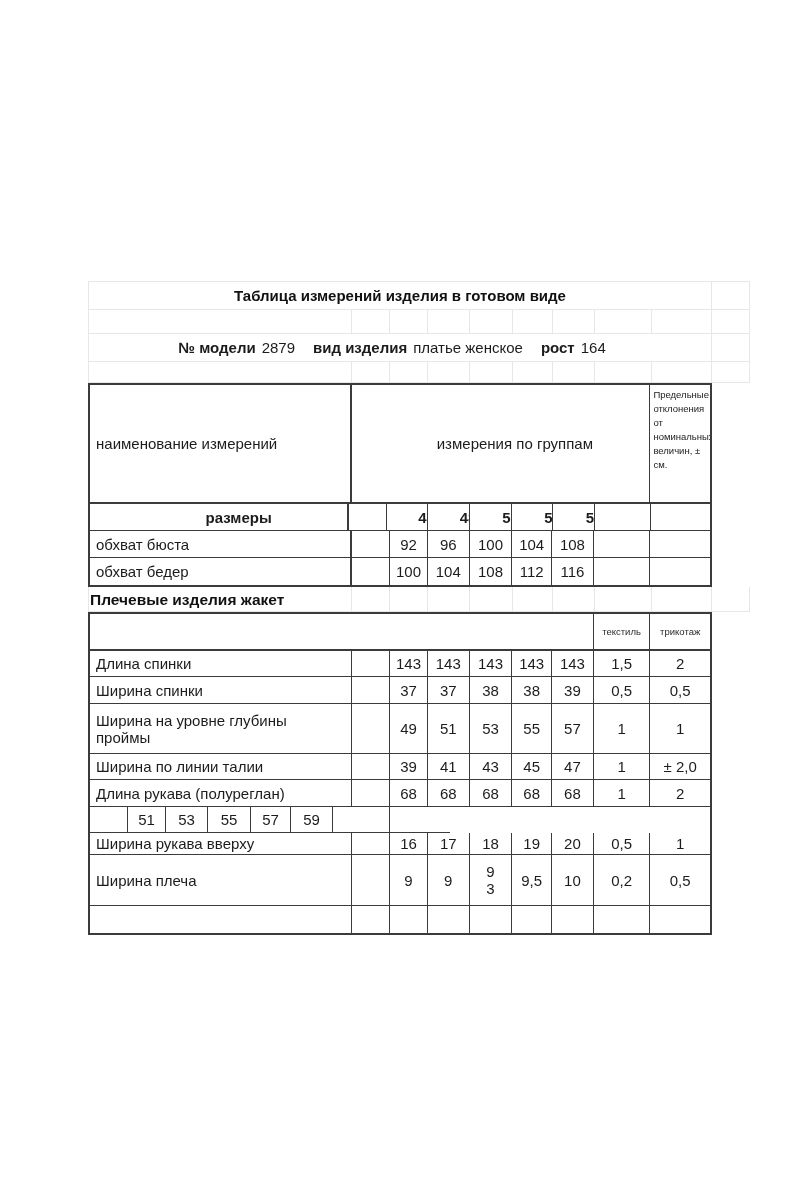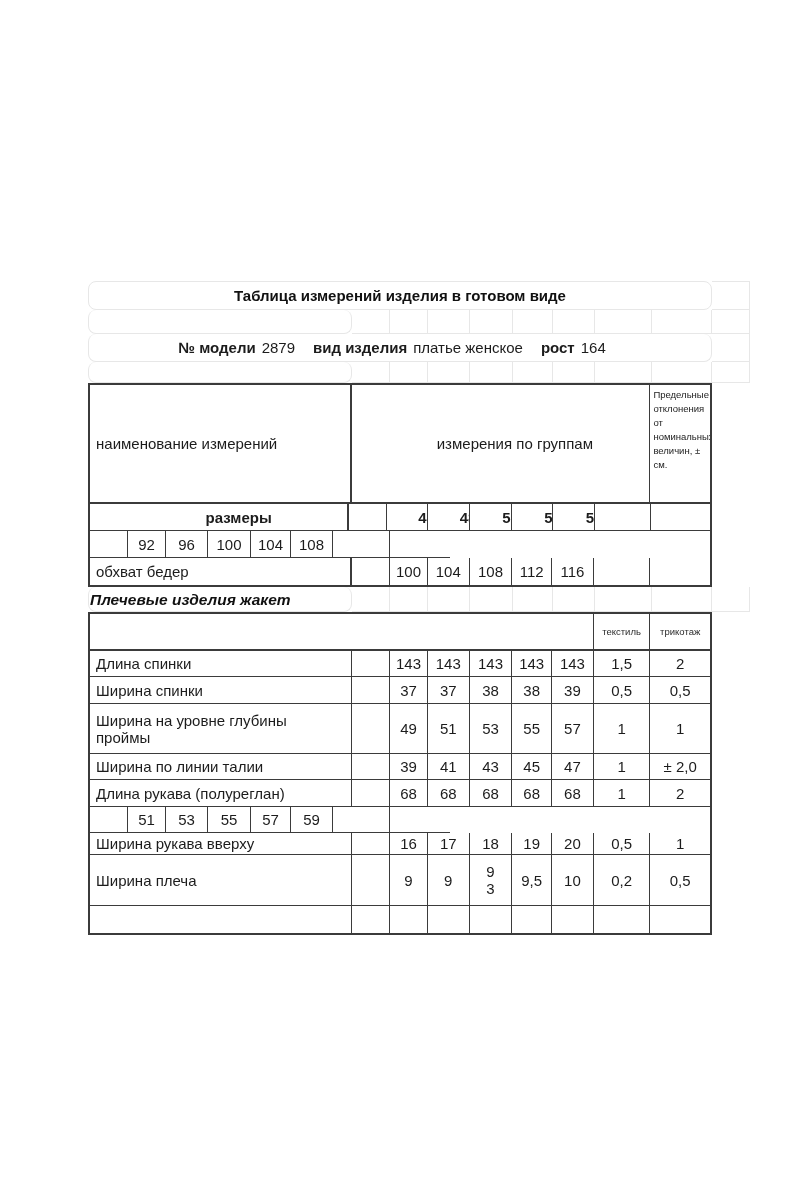--- a/index.html
+++ b/index.html
@@ -3,21 +3,21 @@
 <meta charset="utf-8">
 <style>
   html,body{margin:0;padding:0;background:#ffffff;}
   .page{position:relative;width:800px;height:1200px;background:#ffffff;overflow:hidden;
         font-family:"Liberation Sans","DejaVu Sans",sans-serif;color:#1c1c1c;}
   .sheet{position:absolute;left:88px;top:281px;width:662px;}
   .row{display:flex;}
   
   .fcell{box-sizing:border-box;border-right:1px solid #e7e7e7;border-bottom:1px solid #e7e7e7;}
   .frow-first .fcell{border-top:1px solid #e7e7e7;}
-  .fcell.fleft{border-left:1px solid #e7e7e7;border-radius:8px;}
+  .fcell.fleft{border-left:1px solid #e7e7e7;}
   
   .part{box-sizing:border-box;width:624px;border:2px solid #3b3b3b;}
   .c{box-sizing:border-box;border-right:1px solid #3b3b3b;border-bottom:1px solid #3b3b3b;
      display:flex;align-items:center;justify-content:center;text-align:center;
      font-size:15px;white-space:pre-line;overflow:hidden;}
   .c.last{border-right:none;}
   .rlast .c{border-bottom:none;}
   .c.lbl{justify-content:flex-start;text-align:left;padding-left:6px;padding-right:22px;}
   .thickR{border-right-width:2px;}
   .thickB{border-bottom-width:2px;}
@@ -36,21 +36,21 @@
   .model-cell .b{font-weight:bold;margin-right:6px;}
   .model-cell .v{margin-right:18px;}
   .model-cell .v:last-child{margin-right:16px;}
   .hdr{font-size:15px;padding-left:28px;}
   .dev{font-size:9.5px;line-height:14px;align-items:flex-start;justify-content:flex-start;
        text-align:left;padding:3px 2px 0 3px;overflow-wrap:break-word;white-space:normal;}
   .bold{font-weight:bold;padding-left:40px;}
   .mat{font-size:9.5px;color:#2a2a2a;}
   .section-row{position:relative;}
   .section-row .label{position:absolute;left:2px;top:0;height:100%;display:flex;
-       align-items:center;font-weight:bold;font-size:15.5px;color:#111;white-space:nowrap;font-style:italic;}
+       align-items:center;font-weight:bold;font-size:15.5px;color:#111;white-space:nowrap;}
 </style>
 </head>
 <body>
 
 <div class="page">
   <div class="sheet">
 
     <div class="row frow-first">
       <div class="fcell fleft cw-merged h29 title-cell">Таблица измерений изделия в готовом виде</div>
       <div class="fcell cw-ext h29"></div>
@@ -105,20 +105,21 @@
         <div class="c cw-n h27"></div>
         <div class="c bold cw-s1 h27">46</div>
         <div class="c bold cw-s2 h27">48</div>
         <div class="c bold cw-s3 h27">50</div>
         <div class="c bold cw-s4 h27">52</div>
         <div class="c bold cw-s5 h27">54</div>
         <div class="c cw-tx h27"></div>
         <div class="c cw-kn h27 last"></div>
       </div>
       <div class="row">
+        <div class="c lbl cw-name h27 thickR">обхват бюста</div>
         <div class="c cw-n h27"></div>
         <div class="c cw-s1 h27">92</div>
         <div class="c cw-s2 h27">96</div>
         <div class="c cw-s3 h27">100</div>
         <div class="c cw-s4 h27">104</div>
         <div class="c cw-s5 h27">108</div>
         <div class="c cw-tx h27"></div>
         <div class="c cw-kn h27 last"></div>
       </div>
       <div class="row rlast">

